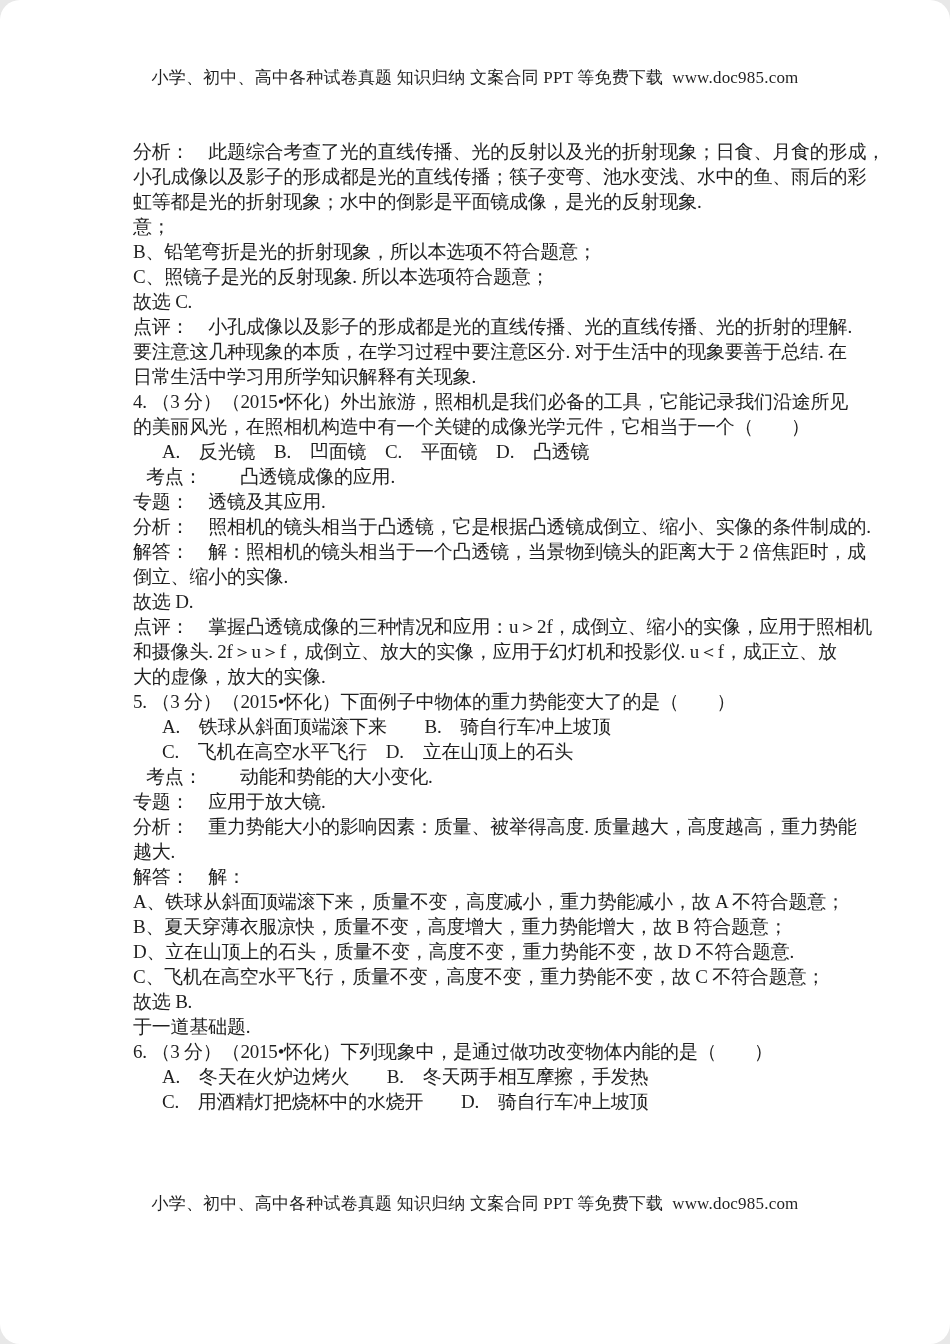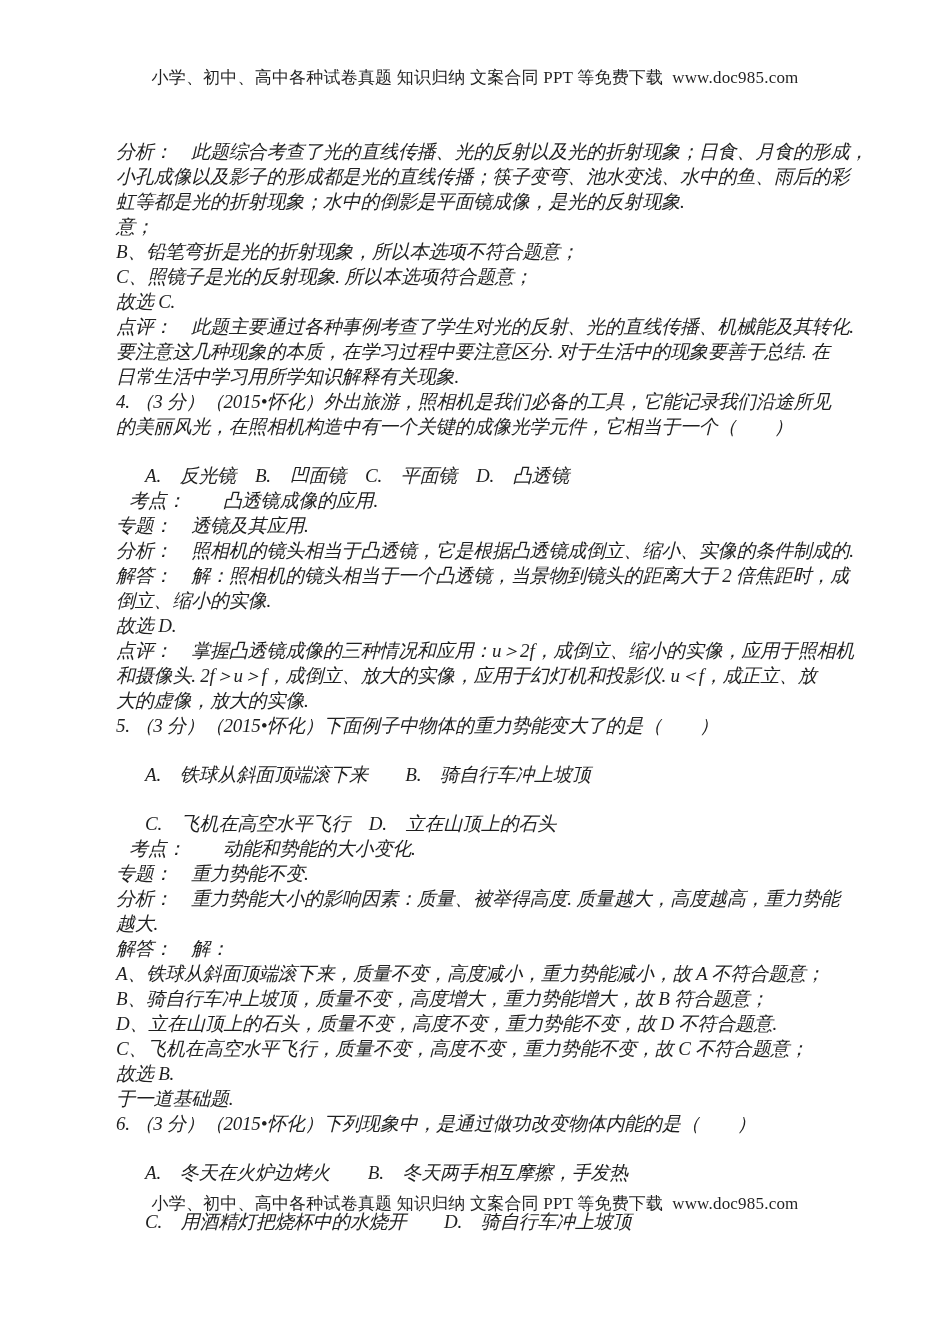--- a/index.html
+++ b/index.html
@@ -8,88 +8,88 @@
     background: #e8e8e8;
   }
   .page {
     position: relative;
     width: 950px;
     height: 1344px;
     margin: 0 auto;
     background: #ffffff;
     font-family: "Liberation Serif", "DejaVu Serif", serif;
     overflow: hidden;
+    border-radius: 20px;
   }
   .watermark {
     position: absolute;
     left: 0;
     width: 100%;
     text-align: center;
     font-size: 17px;
     line-height: 21px;
     white-space: pre;
     letter-spacing: 0.2px;
   }
   .watermark.top { top: 67px; }
   .watermark.bottom { top: 1193px; }
   .doc-body {
     position: absolute;
     top: 139px;
-    left: 116px;
+    left: 133px;
     width: 760px;
-    font-style: italic;
   }
   .line {
     font-size: 19px;
     line-height: 25px;
     white-space: pre;
     letter-spacing: -0.2px;
   }
   .i1 { padding-left: 13px; }
-  .i2 { padding-left: 29px; margin-top: 24px; }
+  .i2 { padding-left: 29px; }
 </style>
 </head>
 <body>
 
 <div class="page" style="background: rgb(255, 255, 255); color: rgb(31, 31, 31);">
   <div class="watermark top">小学、初中、高中各种试卷真题 知识归纳 文案合同 PPT 等免费下载  www.doc985.com</div>
 
   <div class="doc-body">
       <div class="line">分析：　此题综合考查了光的直线传播、光的反射以及光的折射现象；日食、月食的形成，</div>
       <div class="line">小孔成像以及影子的形成都是光的直线传播；筷子变弯、池水变浅、水中的鱼、雨后的彩</div>
       <div class="line">虹等都是光的折射现象；水中的倒影是平面镜成像，是光的反射现象.</div>
       <div class="line">意；</div>
       <div class="line">B、铅笔弯折是光的折射现象，所以本选项不符合题意；</div>
       <div class="line">C、照镜子是光的反射现象. 所以本选项符合题意；</div>
       <div class="line">故选 C.</div>
-      <div class="line">点评：　此题主要通过各种事例考查了学生对光的反射、光的直线传播、机械能及其转化.</div>
+      <div class="line">点评：　小孔成像以及影子的形成都是光的直线传播、光的直线传播、光的折射的理解.</div>
       <div class="line">要注意这几种现象的本质，在学习过程中要注意区分. 对于生活中的现象要善于总结. 在</div>
       <div class="line">日常生活中学习用所学知识解释有关现象.</div>
       <div class="line">4. （3 分）（2015•怀化）外出旅游，照相机是我们必备的工具，它能记录我们沿途所见</div>
       <div class="line">的美丽风光，在照相机构造中有一个关键的成像光学元件，它相当于一个（　　）</div>
       <div class="line i2">A.　反光镜　B.　凹面镜　C.　平面镜　D.　凸透镜</div>
       <div class="line i1">考点：　　凸透镜成像的应用.</div>
       <div class="line">专题：　透镜及其应用.</div>
       <div class="line">分析：　照相机的镜头相当于凸透镜，它是根据凸透镜成倒立、缩小、实像的条件制成的.</div>
       <div class="line">解答：　解：照相机的镜头相当于一个凸透镜，当景物到镜头的距离大于 2 倍焦距时，成</div>
       <div class="line">倒立、缩小的实像.</div>
       <div class="line">故选 D.</div>
       <div class="line">点评：　掌握凸透镜成像的三种情况和应用：u＞2f，成倒立、缩小的实像，应用于照相机</div>
       <div class="line">和摄像头. 2f＞u＞f，成倒立、放大的实像，应用于幻灯机和投影仪. u＜f，成正立、放</div>
       <div class="line">大的虚像，放大的实像.</div>
       <div class="line">5. （3 分）（2015•怀化）下面例子中物体的重力势能变大了的是（　　）</div>
       <div class="line i2">A.　铁球从斜面顶端滚下来　　B.　骑自行车冲上坡顶</div>
       <div class="line i2">C.　飞机在高空水平飞行　D.　立在山顶上的石头</div>
       <div class="line i1">考点：　　动能和势能的大小变化.</div>
-      <div class="line">专题：　重力势能不变.</div>
+      <div class="line">专题：　应用于放大镜.</div>
       <div class="line">分析：　重力势能大小的影响因素：质量、被举得高度. 质量越大，高度越高，重力势能</div>
       <div class="line">越大.</div>
       <div class="line">解答：　解：</div>
       <div class="line">A、铁球从斜面顶端滚下来，质量不变，高度减小，重力势能减小，故 A 不符合题意；</div>
-      <div class="line">B、骑自行车冲上坡顶，质量不变，高度增大，重力势能增大，故 B 符合题意；</div>
+      <div class="line">B、夏天穿薄衣服凉快，质量不变，高度增大，重力势能增大，故 B 符合题意；</div>
       <div class="line">D、立在山顶上的石头，质量不变，高度不变，重力势能不变，故 D 不符合题意.</div>
       <div class="line">C、飞机在高空水平飞行，质量不变，高度不变，重力势能不变，故 C 不符合题意；</div>
       <div class="line">故选 B.</div>
       <div class="line">于一道基础题.</div>
       <div class="line">6. （3 分）（2015•怀化）下列现象中，是通过做功改变物体内能的是（　　）</div>
       <div class="line i2">A.　冬天在火炉边烤火　　B.　冬天两手相互摩擦，手发热</div>
       <div class="line i2">C.　用酒精灯把烧杯中的水烧开　　D.　骑自行车冲上坡顶</div>
     </div>
 
   <div class="watermark bottom">小学、初中、高中各种试卷真题 知识归纳 文案合同 PPT 等免费下载  www.doc985.com</div>

